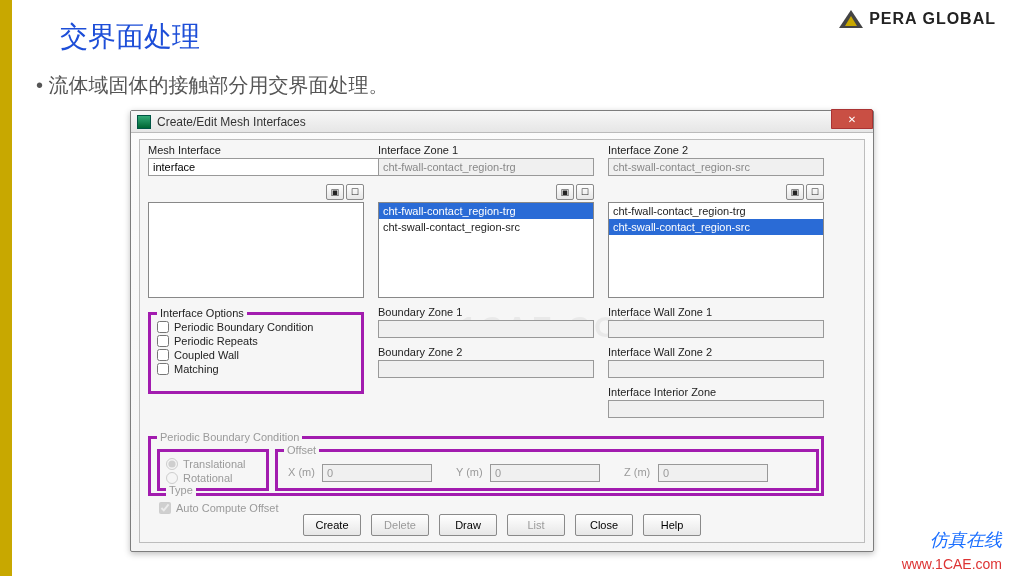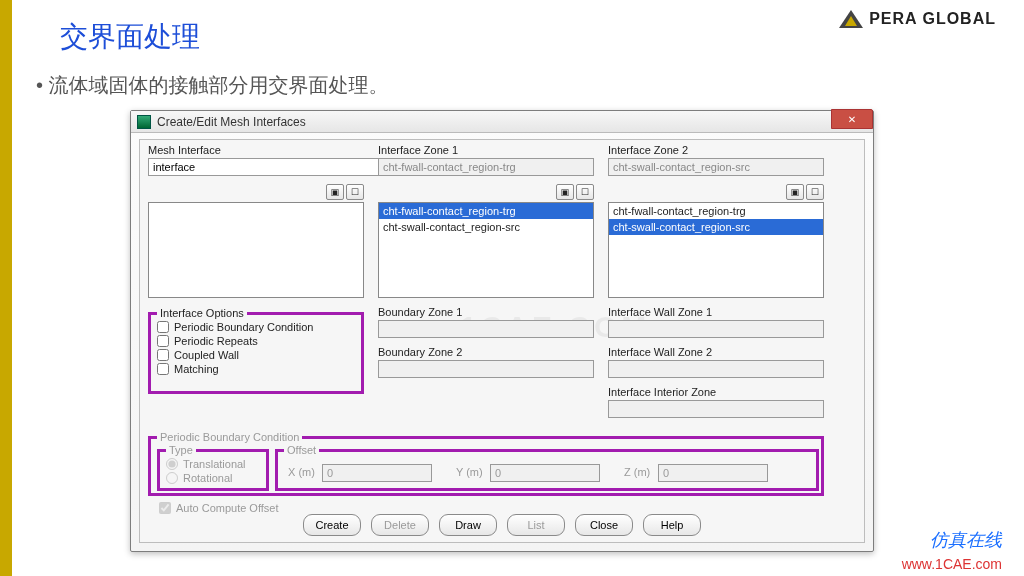--- a/index.html
+++ b/index.html
@@ -46,21 +46,21 @@
 
   .chk { display:flex; align-items:center; gap:5px; font-size:11px; margin:2px 0 2px 6px; color:#222;}
   .chk input { width:12px; height:12px; }
   .chk.dis { color:#9a9a9a;margin-left:9px; }
   .rad { display:flex; align-items:center; gap:5px; font-size:11px; margin:2px 0 2px 2px; color:#9a9a9a;}
   .rad input { width:12px; height:12px; }
 
   .disabled-region .lbl, .disabled-region .txtin { color:#9a9a9a; }
 
   .btnrow { position:absolute; left:0; right:0; bottom:6px; display:flex; justify-content:center; gap:10px; }
-  .btn { min-width:58px; height:22px; border:1px solid #8a8a8a; border-radius:9px; background:linear-gradient(#fff,#e7e7e7); font-size:11px; padding:0 10px; cursor:pointer;margin-top:41px; }
+  .btn { min-width:58px; height:22px; border:1px solid #8a8a8a; border-radius:2px; background:linear-gradient(#fff,#e7e7e7); font-size:11px; padding:0 10px; cursor:pointer;margin-top:41px; }
   .btn.dis { color:#9a9a9a; }
 
   .wm { position:absolute; left:320px; top:170px; font-size:30px; letter-spacing:4px; color:rgba(0,0,0,0.05); font-weight:700; pointer-events:none; }
 </style>
 </head>
 <body>
 
 <div class="accent-bar"></div>
 <div class="slide-title">交界面处理</div>
 <div class="bullet">• 流体域固体的接触部分用交界面处理。</div>
@@ -140,21 +140,21 @@
     <input class="txtin ro" style="left: 468px; top: 180px; width: 216px;" readonly="">
     <span class="lbl" style="left:468px; top:206px;">Interface Wall Zone 2</span>
     <input class="txtin ro" style="left: 468px; top: 220px; width: 216px;" readonly="">
     <span class="lbl" style="left:468px; top:246px;">Interface Interior Zone</span>
     <input class="txtin ro" style="left: 468px; top: 260px; width: 216px;" readonly="">
 
     <div class="groupbox disabled-region" style="left:8px; top:296px; width:676px; height:60px;">
       <span class="gtitle" style="color:#9a9a9a;">Periodic Boundary Condition</span>
 
       <div class="groupbox" style="left:6px; top:10px; width:112px; height:42px;">
-        <span class="gtitle" style="color:#9a9a9a;">Type</span>
+        <span class="gtitle" style="color:#9a9a9a;margin-top:40px;">Type</span>
         <div style="padding:4px 4px 0 4px;">
           <label class="rad">
               <input type="radio" checked="" disabled="" style="">
               <span>Translational</span>
             </label>
           <label class="rad">
               <input type="radio" disabled="" style="">
               <span>Rotational</span>
             </label>
         </div>

